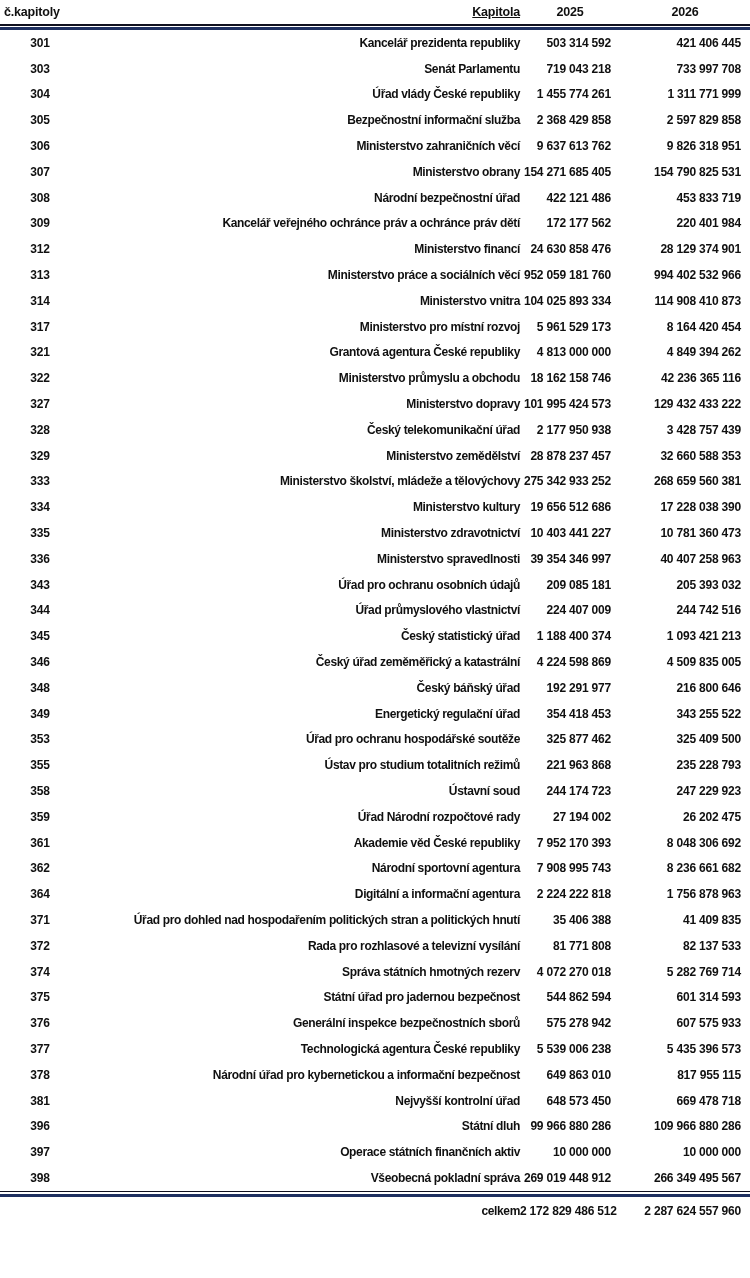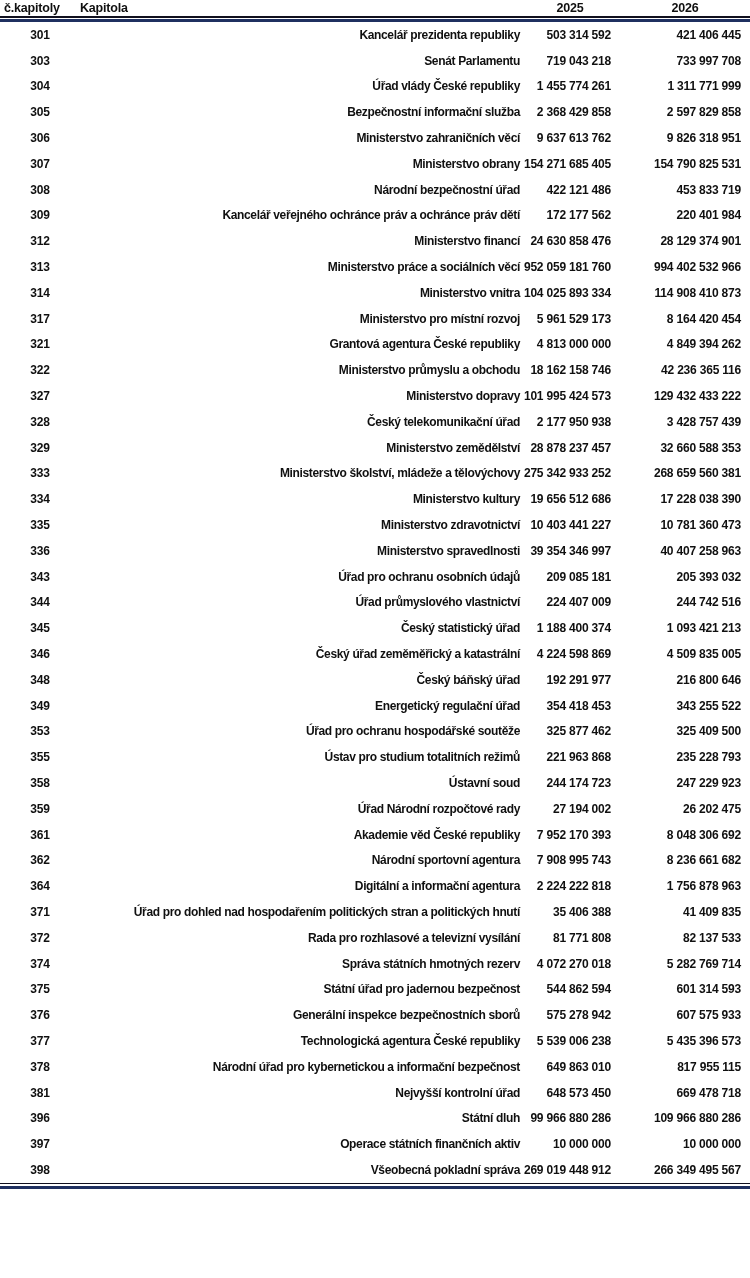--- a/index.html
+++ b/index.html
@@ -16,27 +16,27 @@
     border-collapse: collapse;
     table-layout: fixed;
   }
   th, td {
     padding: 0;
     font-weight: 700;
     white-space: nowrap;
     overflow: visible;
   }
   thead th {
-    height: 16px;
+    height: 24px;
     font-size: 12.5px;
     vertical-align: middle;
     letter-spacing: -0.2px;
   }
   th.c-id   { text-align: left;  padding-left: 4px; }
-  th.c-name { text-align: left; }
+  th.c-name { text-align: right; text-decoration: underline; }
   th.c-num  { text-align: center; }
   tbody td {
     height: 25.8px;
     font-size: 12px;
     vertical-align: middle;
   }
   td.c-id   { text-align: center; letter-spacing: -0.2px; margin-left: 12px; }
   td.c-name { text-align: right; padding-left: 6px; letter-spacing: -0.35px; }
   td.c-num  { text-align: right; padding-right: 9px; letter-spacing: -0.2px; }
   .rule-row td { height: 6px; padding: 0; }
@@ -348,14 +348,20 @@
   </tr>
     </tbody>
   <tfoot>
     <tr class="rule-row">
       <td colspan="4">
         <div class="rule-thin"></div>
         <div class="rule-gap"></div>
         <div class="rule-thick"></div>
       </td>
     </tr>
+    <tr class="total-row">
+      <td class="c-id"></td>
+      <td class="c-name">celkem</td>
+      <td class="c-num">2 172 829 486 512</td>
+      <td class="c-num">2 287 624 557 960</td>
+    </tr>
   </tfoot>
 </table>
 
 </body></html>

